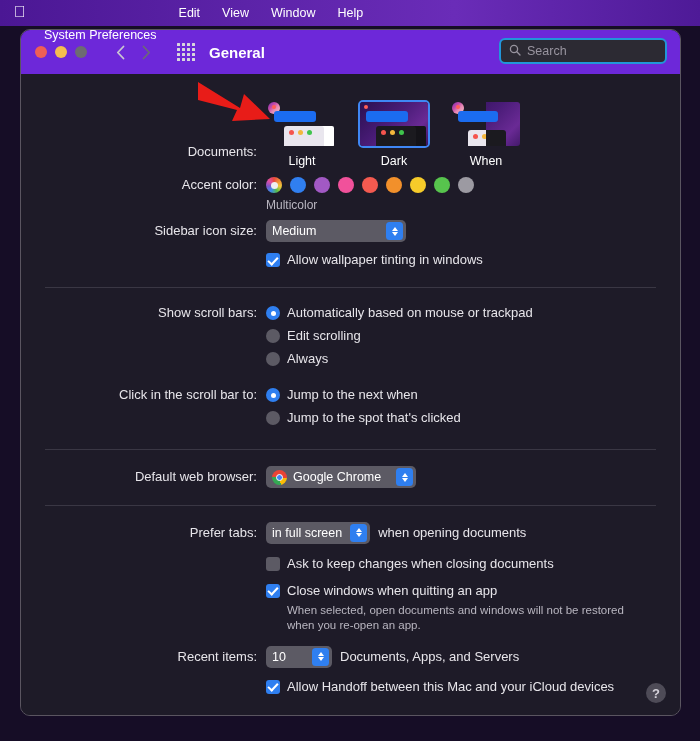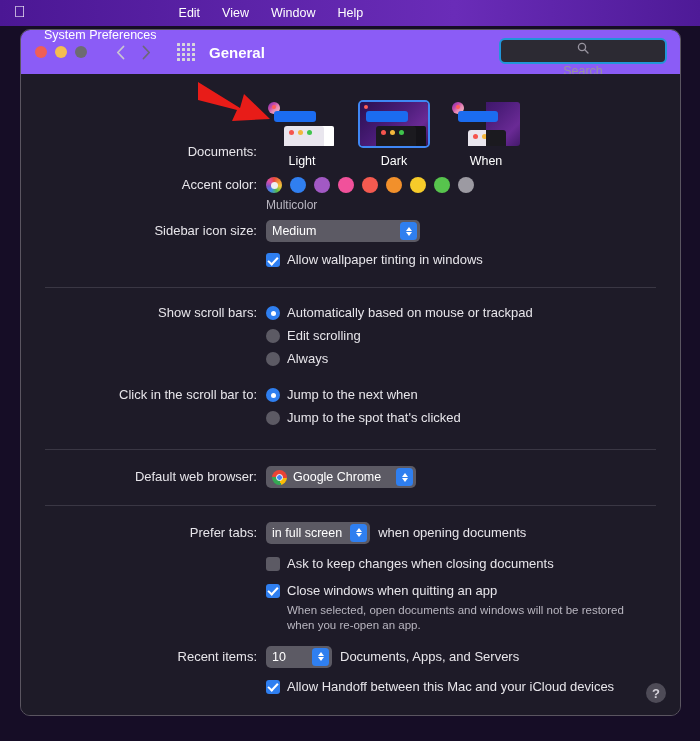--- a/index.html
+++ b/index.html
@@ -40,21 +40,21 @@
     width: 661px; height: 687px;
     background: #1e1b28;
     border-radius: 10px;
     border: 1px solid #5a5560;
     overflow: hidden;
   }
 
   
   #toolbar {
     height: 44px; width: 100%;
-    background: #8b5cf6;
+    background: #6d28d9;
     display: flex; align-items: center;
     padding: 0 14px;
     position: relative;
   }
   .lights { display: flex; gap: 8px; align-items: center; }
   .light { width: 12px; height: 12px; border-radius: 50%; }
   .light.r { background: #ef5f56; }
   .light.y { background: #f5bd4f; }
   .light.g { background: #6d6b72; }
 
@@ -81,21 +81,21 @@
     color: #ffffff; font-size: 15px; font-weight: bold;
   }
 
   #searchwrap {
     position: absolute; right: 13px; top: 8px;
     width: 168px; height: 26px;
     background: #2c2a33;
     border: 2px solid #2196d9;
     border-radius: 6px;
     display: flex; align-items: center;
-    padding: 0 8px; gap: 6px; flex-direction: column;
+    padding: 0 8px; gap: 6px;
   }
   #searchwrap .sicon { flex: 0 0 auto; }
   #searchph { color: #98949f; font-size: 12.5px; }
 
   
   #content {
     position: relative;
     width: 100%; height: 643px;
     background: #1e1b28;
     padding-top: 14px;
@@ -423,21 +423,21 @@
           <span class="sw" style="background:#9c9aa2"></span>
         </div>
         <div id="multilabel">Multicolor</div>
       </div>
     </div>
 
 
     <div class="row" style="margin-top:8px">
       <div class="lbl" style="padding-top:3px">Sidebar icon size:</div>
       <div class="ctl">
-        <div class="popup" style="width:154px">
+        <div class="popup" style="width:140px">
           <span class="ptext" style="flex:1">Medium</span>
           <span class="stepper-glyph">
               <span class="up"></span>
               <span class="dn"></span>
             </span>
         </div>
       </div>
     </div>
 
     <div class="row" style="margin-top:10px">

